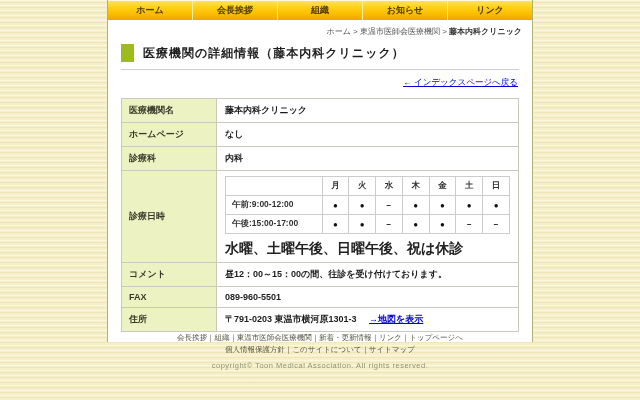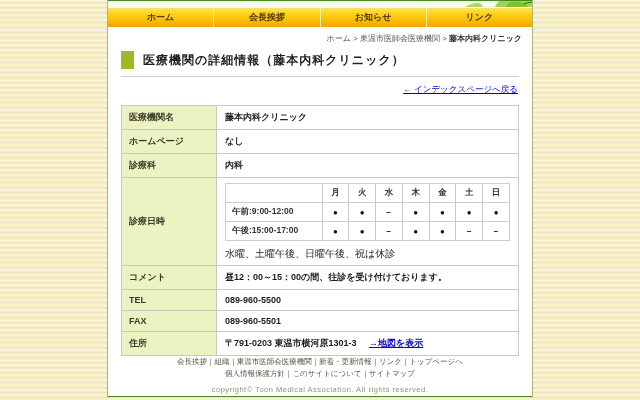--- a/index.html
+++ b/index.html
@@ -10,21 +10,21 @@
   .page{
     position:relative;width:640px;height:400px;
     background-color:#f6efc7;
     background-image:repeating-linear-gradient(180deg,
       rgba(255,255,255,.45) 0px, rgba(255,255,255,.45) 1px,
       rgba(0,0,0,0) 1px, rgba(0,0,0,0) 2px,
       rgba(181,160,95,.12) 2px, rgba(181,160,95,.12) 3px,
       rgba(0,0,0,0) 3px, rgba(0,0,0,0) 5px);
   }
   .content{
-    position:absolute;left:107px;top:0;width:426px;height:397px;
+    position:absolute;left:107px;top:0;width:426px;height:342px;
     box-sizing:border-box;background:#fff;
     border-left:1px solid #a9b578;border-right:1px solid #a9b578;
     display:flex;flex-direction:column;
   }
   .topbar{height:6px;background:#4a8b1e;}
   .bottombar{height:7px;background:#4a8b1e;}
   .banner{
     height:46px;position:relative;overflow:hidden;
     background:linear-gradient(180deg,#e3efe3 0%,#fbfdf9 40%,#ffffff 72%,#edf3dd 100%);
   }
@@ -57,21 +57,21 @@
   }
   .info td{border:1px solid #c9c9bd;padding:4px 8px;color:#1c1c1c;font-weight:bold;vertical-align:middle;}
   table.sched{border-collapse:collapse;font-size:8.5px;margin-top:1px;}
   .sched th,.sched td{
     border:1px solid #cccccc;background:#fff;text-align:center;
     padding:3px 4px;font-weight:bold;color:#333;
   }
   .sched .time-cell{width:86px;text-align:left;padding-left:6px;white-space:nowrap;}
   .sched .day-cell{width:18px;}
   .sched .mark-cell{width:18px;font-size:8px;color:#111;}
-  .sched-note{margin-top:6px;font-weight:normal;font-size:10px;color:#222;}
+  .sched-note{margin-top:6px;font-weight:bold;font-size:14px;color:#222;}
   .addr-val{margin-right:10px;}
   .footer{text-align:center;font-size:7.5px;color:#54543e;line-height:1.55;padding-bottom:0;}
   .f-links{cursor:pointer;}
   .f-copy{margin-top:5px;color:#8f9377;letter-spacing:.5px;}
 </style>
 </head>
 <body>
 
 <div class="page">
   <div class="content">
@@ -101,20 +101,21 @@
         <ellipse cx="222" cy="24" rx="10" ry="5" fill="#b9e470" transform="rotate(-40 222 24)"></ellipse>
         <ellipse cx="226" cy="42" rx="10" ry="5" fill="#8ed13d" transform="rotate(18 226 42)"></ellipse>
         <path d="M140 44 L150 34 M165 40 L172 30" stroke="#3c6212" fill="none" stroke-width="0.7"></path>
       </svg>
 
     </div>
 
     <div class="nav">
       <a class="nav-item">ホーム</a>
       <a class="nav-item">会長挨拶</a>
+      <a class="nav-item">組織</a>
       <a class="nav-item">お知らせ</a>
       <a class="nav-item">リンク</a>
     </div>
 
     <div class="crumb-row">
       <a>ホーム</a><span> &gt; </span><a>東温市医師会医療機関</a><span> &gt; </span><span class="crumb-current">藤本内科クリニック</span>
     </div>
 
     <div class="main">
 
@@ -179,24 +180,20 @@
             </tbody>
                 </table>
             <div class="sched-note">水曜、土曜午後、日曜午後、祝は休診</div>
           </td>
         </tr>
         <tr>
           <th>コメント</th>
           <td>昼12：00～15：00の間、往診を受け付けております。</td>
         </tr>
         <tr>
-          <th>TEL</th>
-          <td>089-960-5500</td>
-        </tr>
-        <tr>
           <th>FAX</th>
           <td>089-960-5501</td>
         </tr>
         <tr>
           <th>住所</th>
           <td>
             <span class="addr-val">〒791-0203 東温市横河原1301-3</span>
             <a class="blue-link">→地図を表示</a>
           </td>
         </tr>

